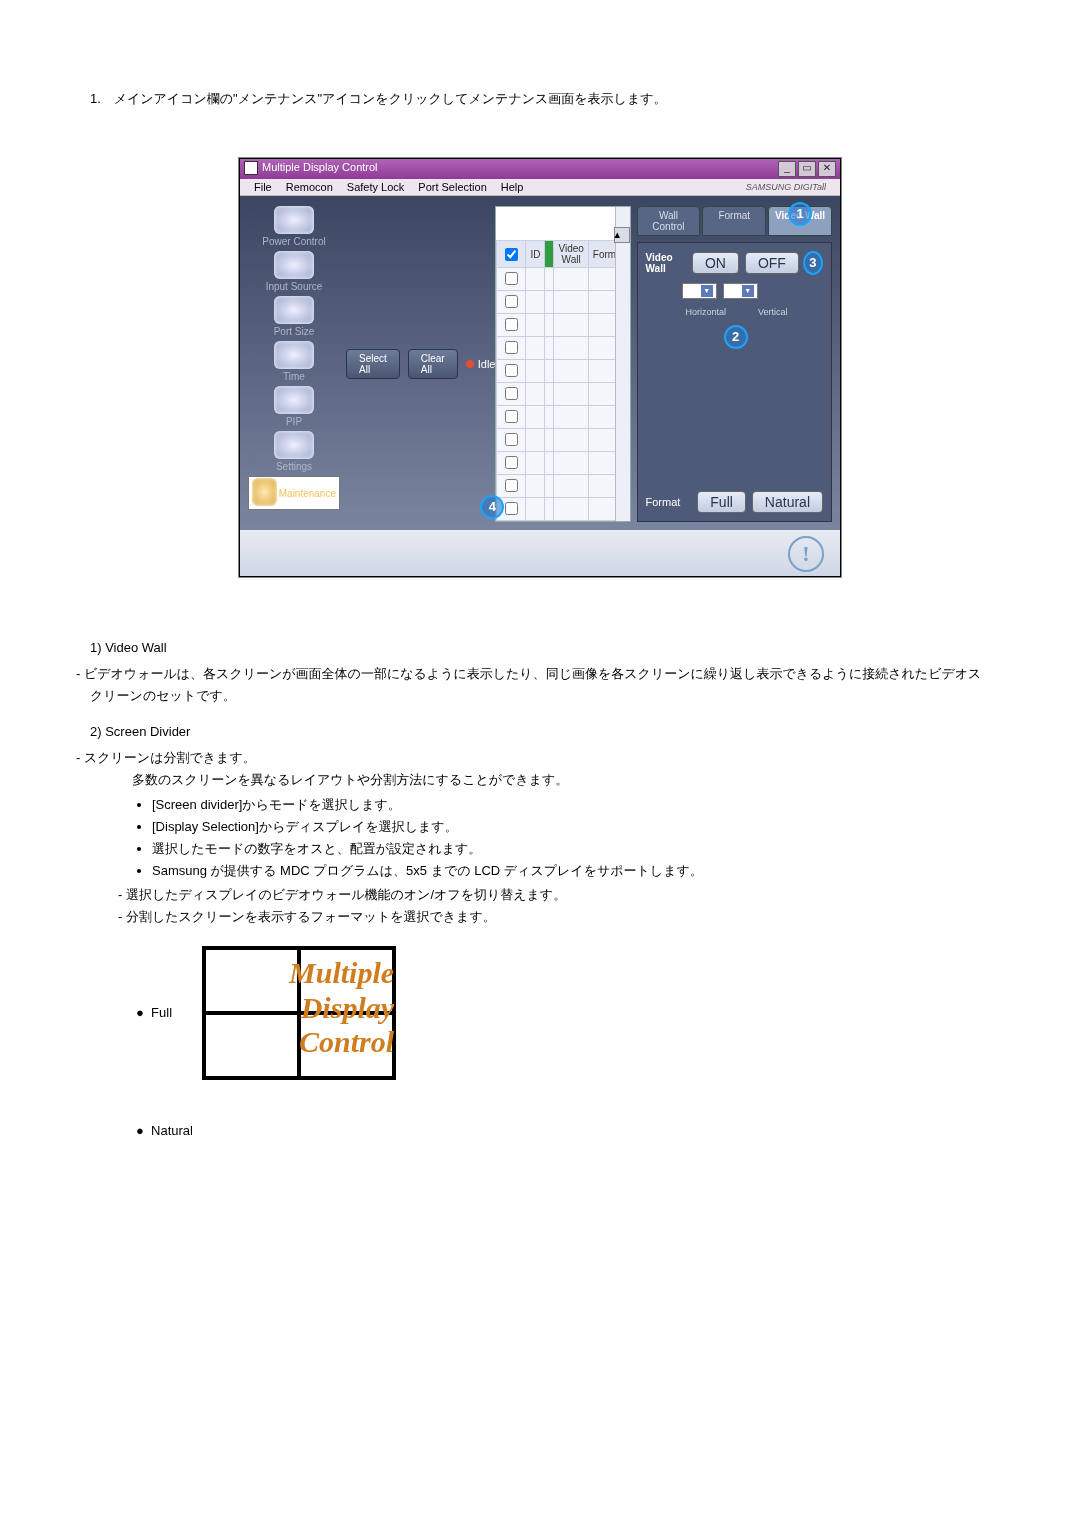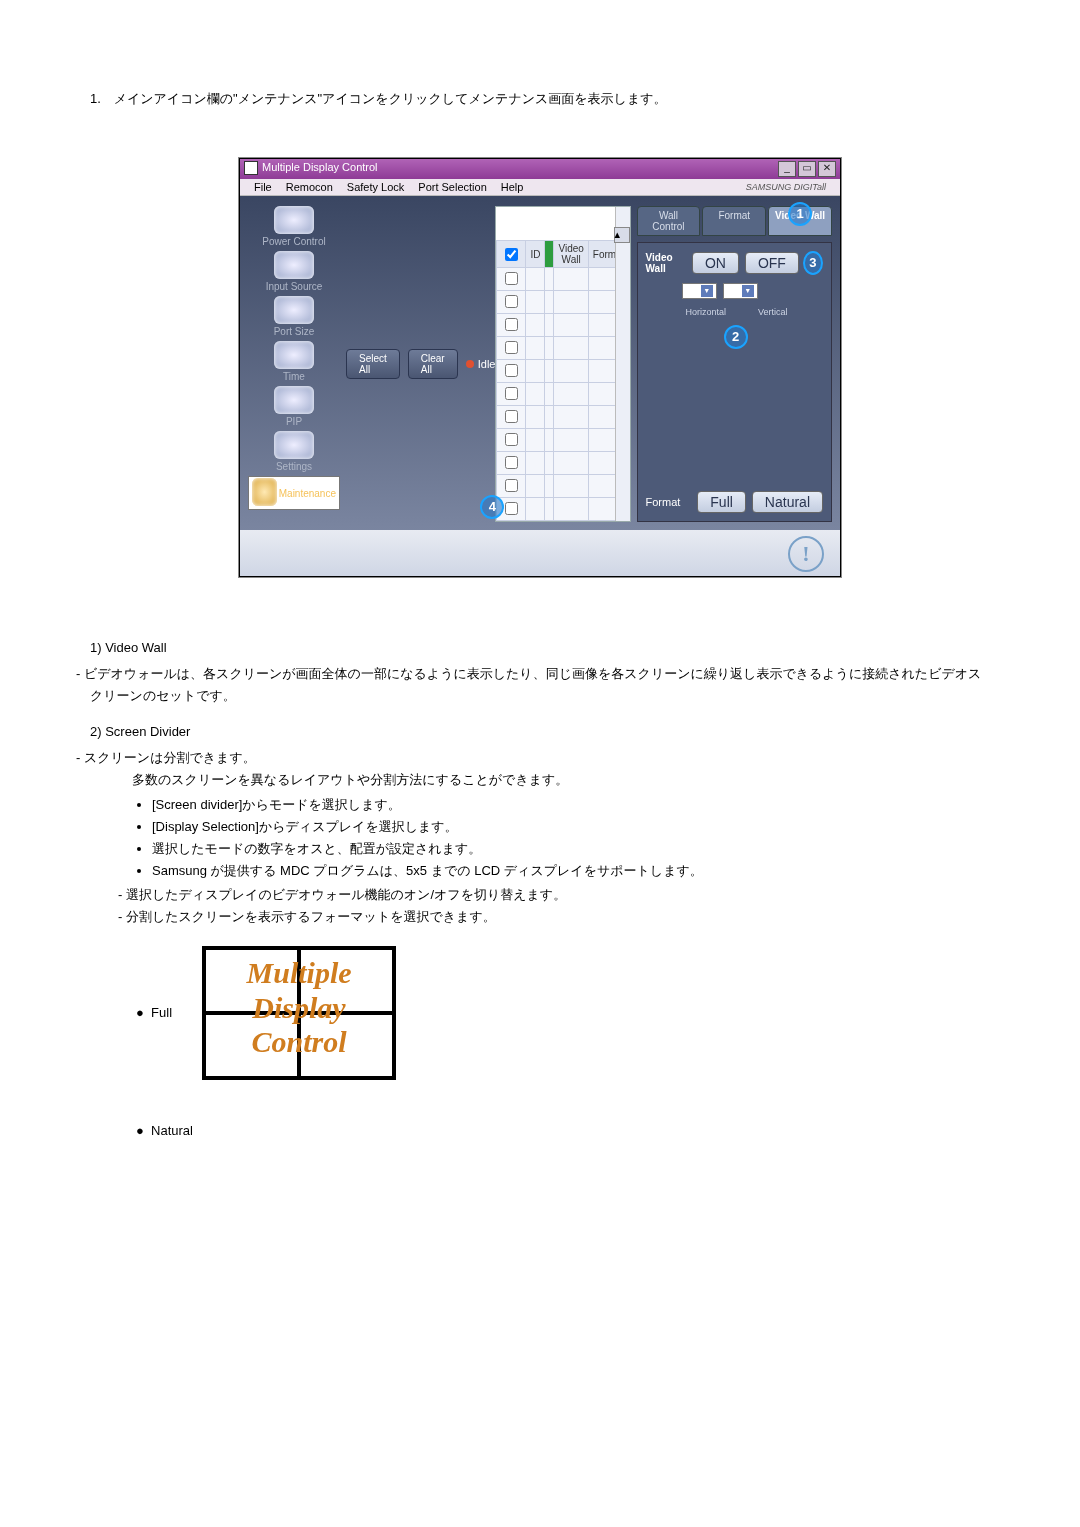--- a/index.html
+++ b/index.html
@@ -303,21 +303,21 @@
   }
   .full-diagram .cell { border: 2px solid #000; }
   .mdc-text {
     position: absolute;
     left: 0; right: 0; top: 8px;
     font-family: "Times New Roman", serif;
     font-style: italic;
     font-weight: bold;
     font-size: 30px;
     line-height: 1.15;
-    text-align: center;
+    text-align: right;
     color: #d07d1f;
   }
 </style>
 </head>
 <body>
 
 <div class="page">
 
   <p class="intro">
     <span class="intro-num">1.</span>

